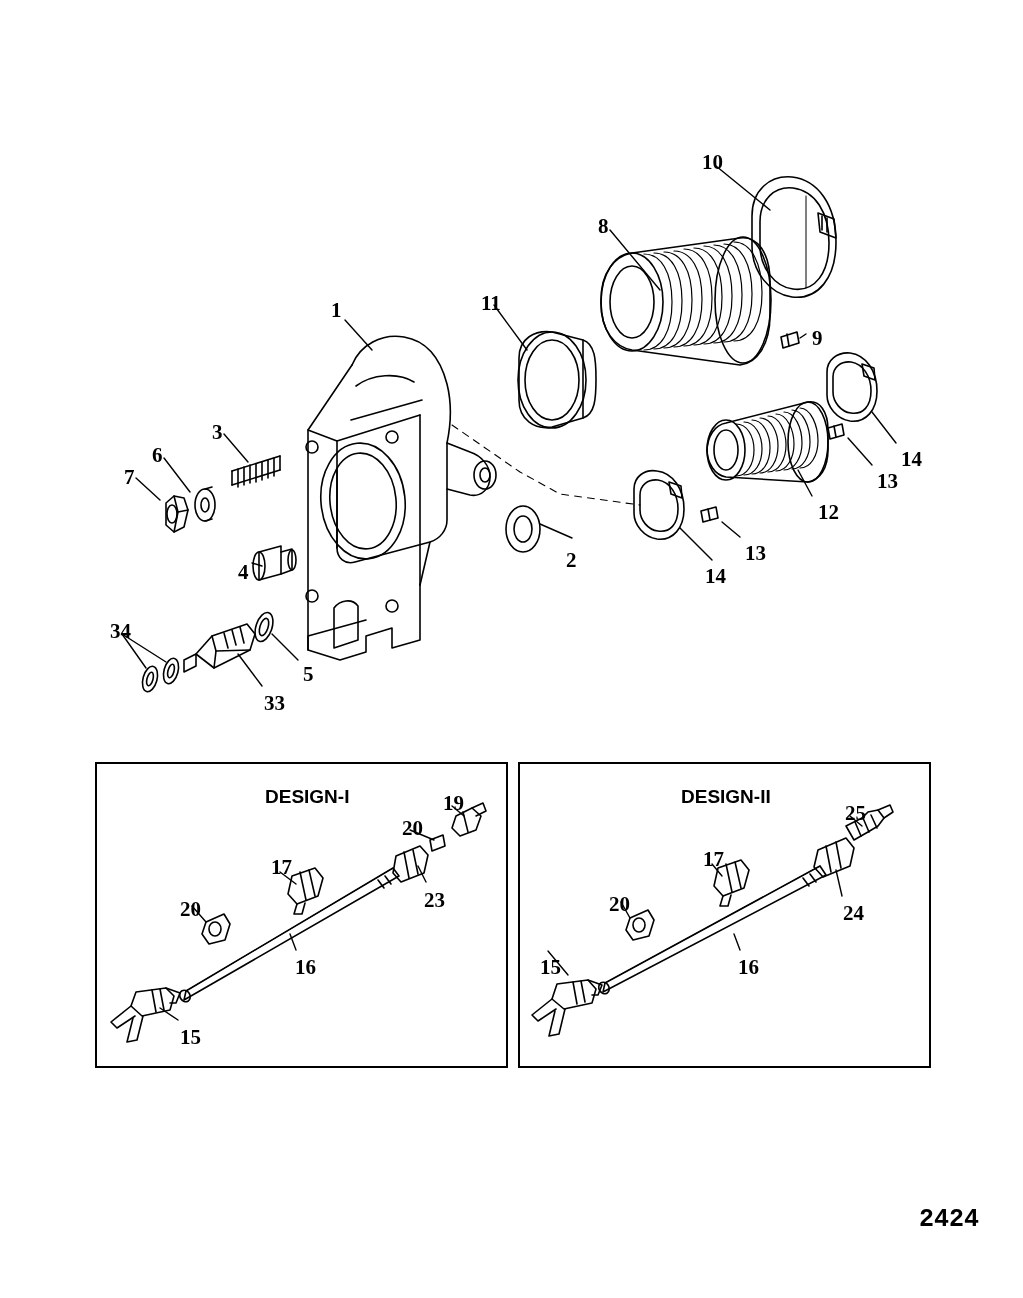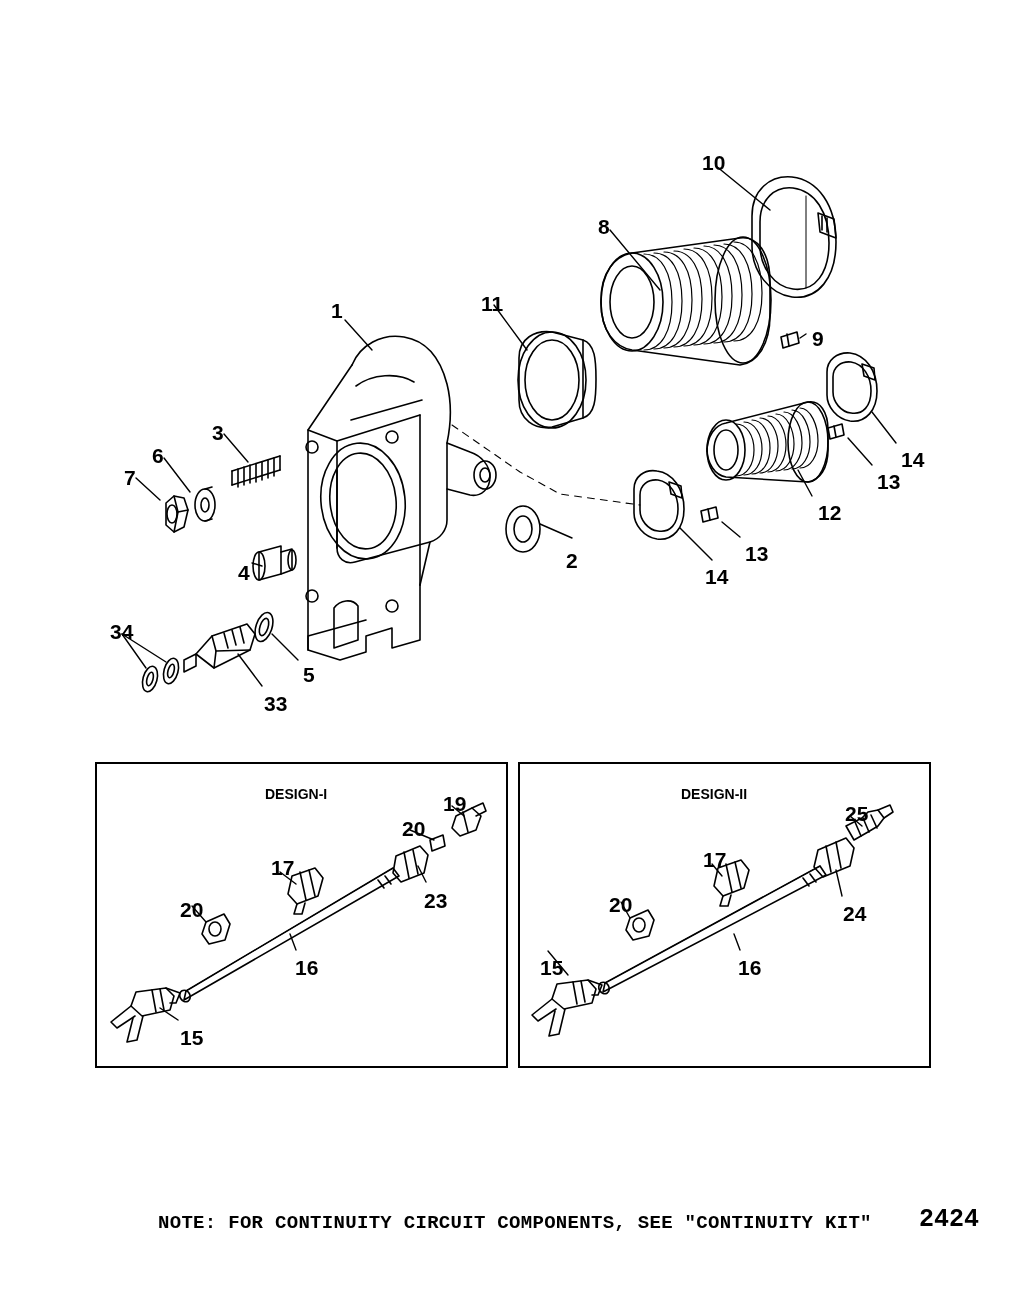--- a/index.html
+++ b/index.html
@@ -12,36 +12,36 @@
   }
   #page {
     position: relative;
     width: 1023px;
     height: 1298px;
     background: #ffffff;
     overflow: hidden;
   }
   .callout {
     position: absolute;
-    font-family: Liberation Sans, sans-serif;
+    font-family: Liberation Serif, serif;
     font-size: 21px;
     font-weight: bold;
     color: #000000;
     line-height: 1;
     white-space: nowrap;
   }
   .panel {
     position: absolute;
     border: 2px solid #000000;
     background: transparent;
   }
   .panel-title {
     position: absolute;
     font-family: "Liberation Sans", sans-serif;
-    font-size: 14px;
+    font-size: 19px;
     font-weight: bold;
     color: #000000;
     white-space: nowrap;
   }
   .note {
     position: absolute;
     font-family: "Liberation Mono", monospace;
     font-size: 19px;
     font-weight: bold;
     letter-spacing: 0.3px;
@@ -381,16 +381,15 @@
   <div class="callout" style="left:402px; top:818px;">20</div>
   <div class="callout" style="left:443px; top:793px;text-align:right;">19</div>
   <div class="callout" style="left:180px; top:899px;">20</div>
   <div class="callout" style="left:609px; top:894px;">20</div>
   <div class="callout" style="left:264px; top:693px;">33</div>
   <div class="callout" style="left:110px; top:621px;">34</div>
   <div class="callout" style="left:424px; top:890px;">23</div>
   <div class="callout" style="left:843px; top:903px;">24</div>
   <div class="callout" style="left:845px; top:803px;">25</div>
 
-  <div class="note" style="left:158px; top:1212px;">NOTE:  FOR CONTINUITY CIRCUIT COMPONENTS, SEE "CONTINUITY KIT"</div>
   <div class="drawing-number" style="left:919px; top:1205px;">2424</div>
 
 </div>
 
 </body></html>

